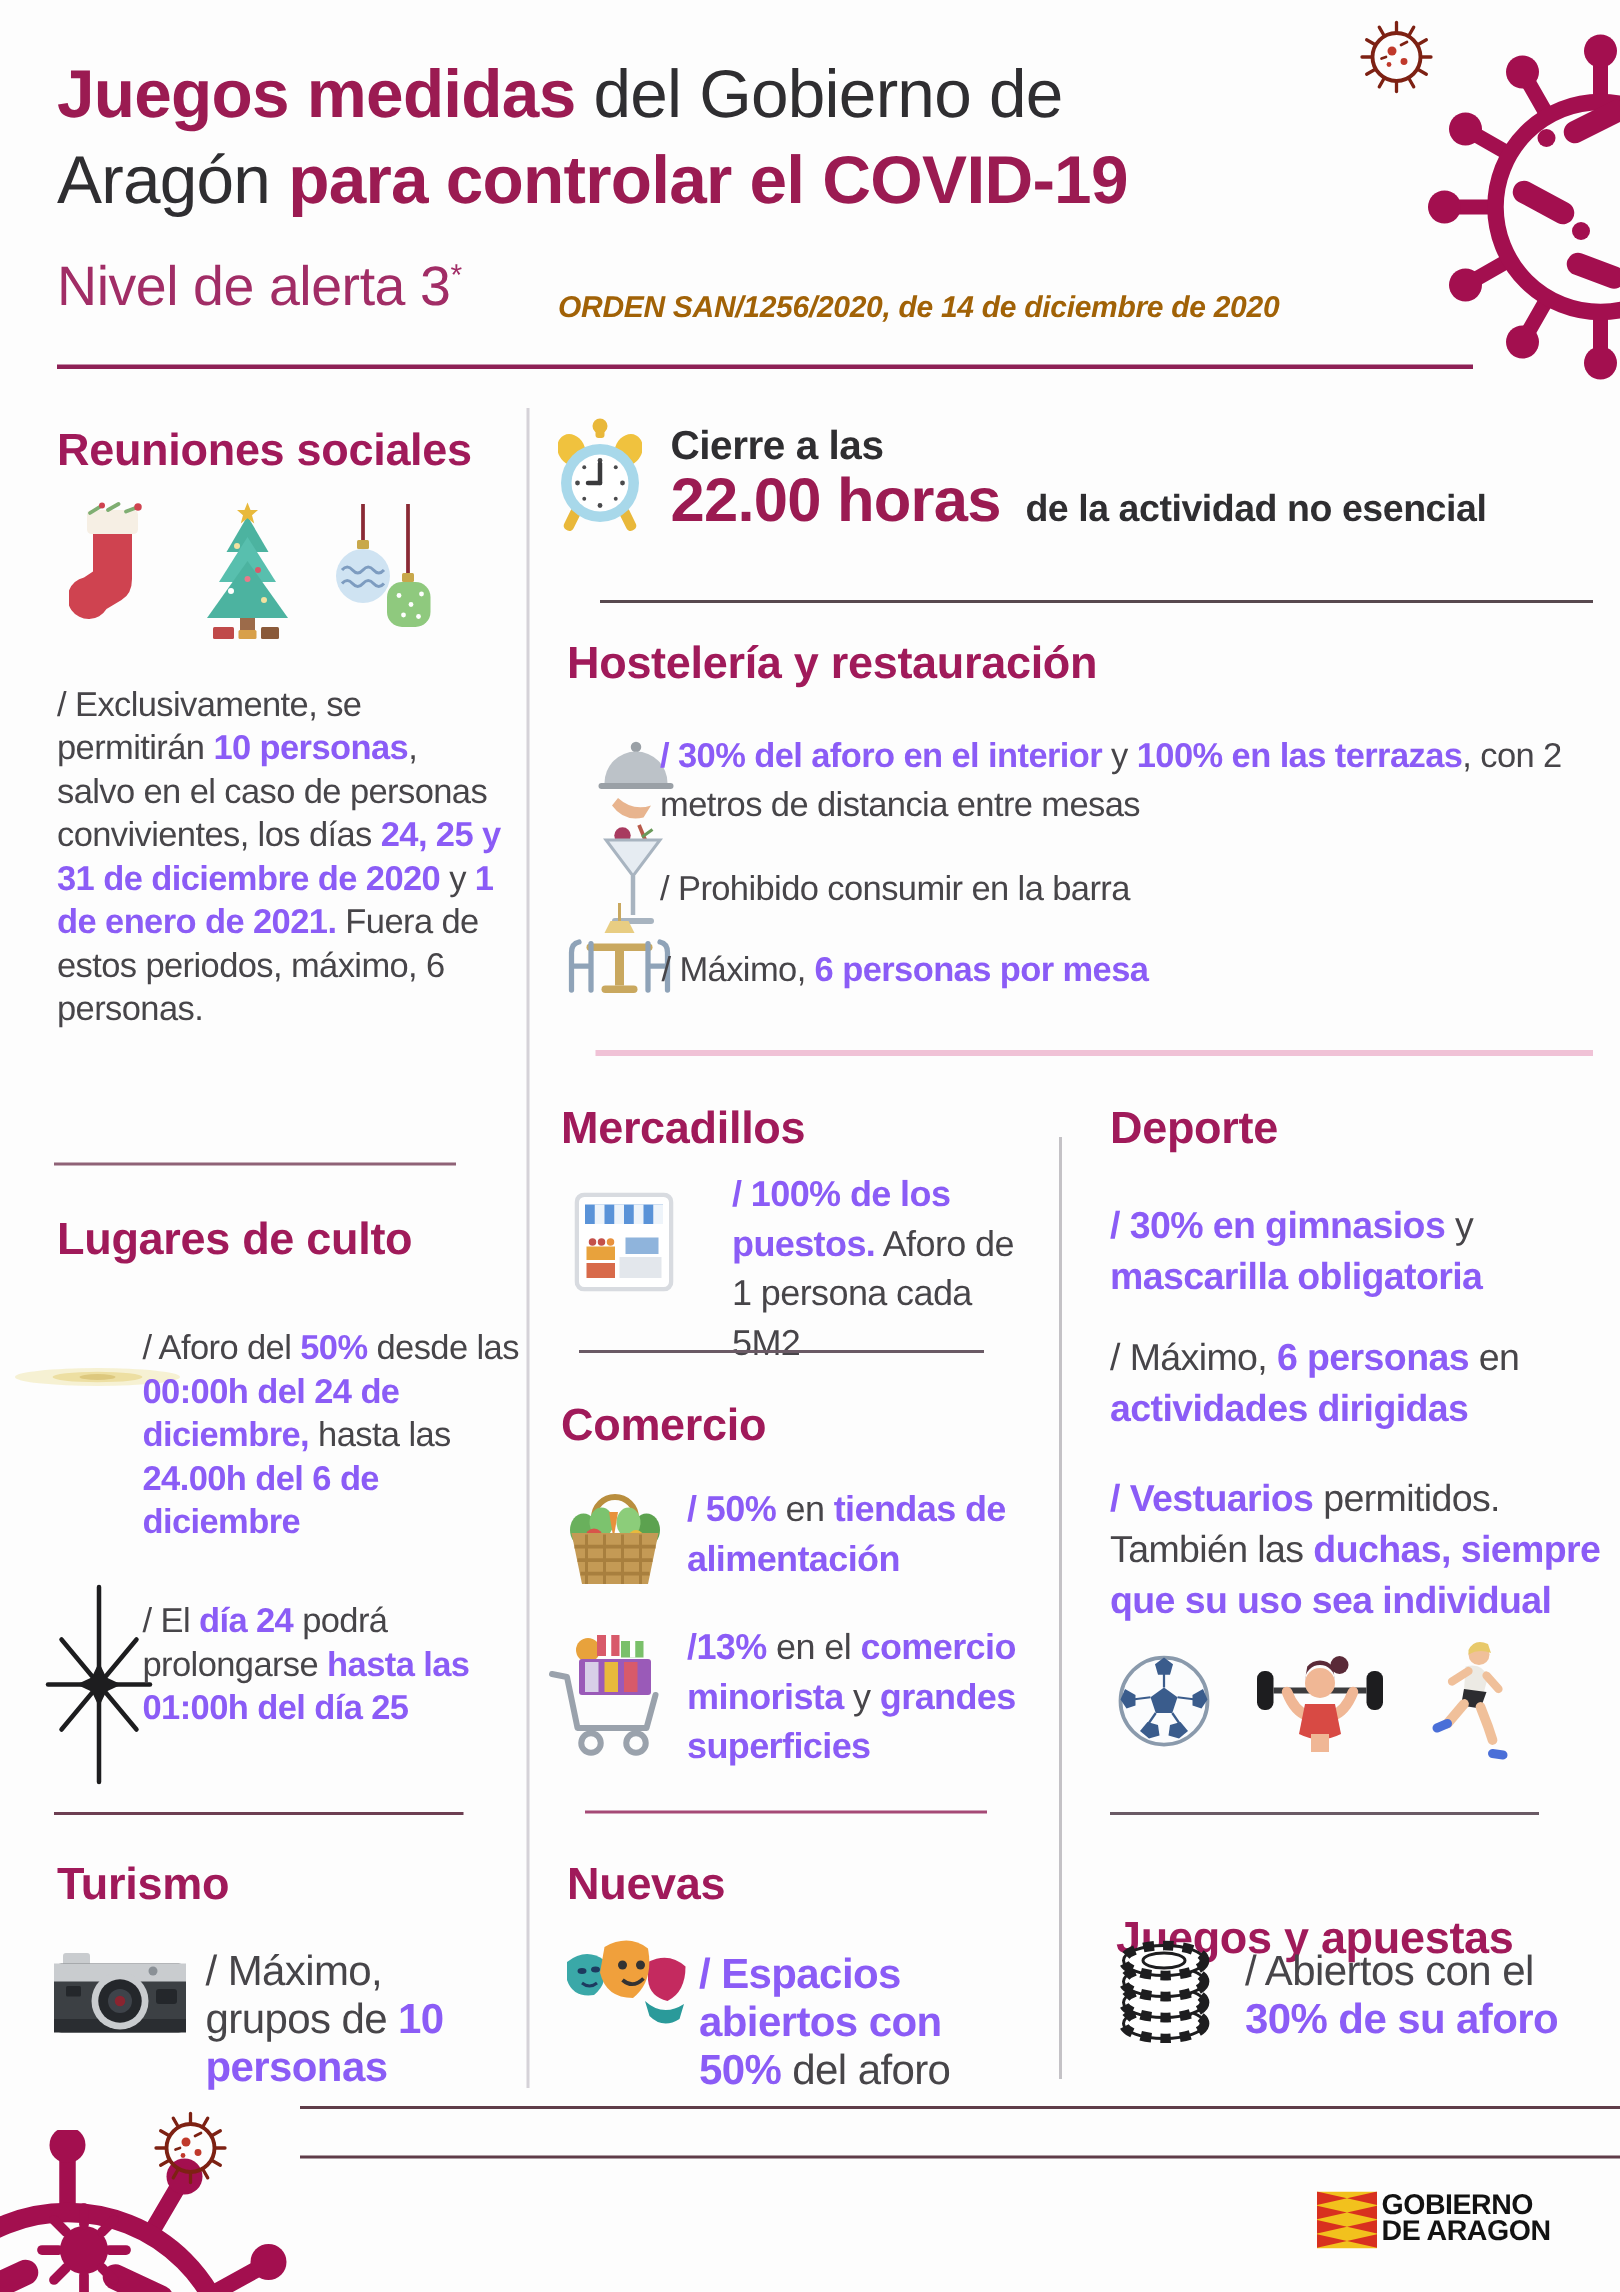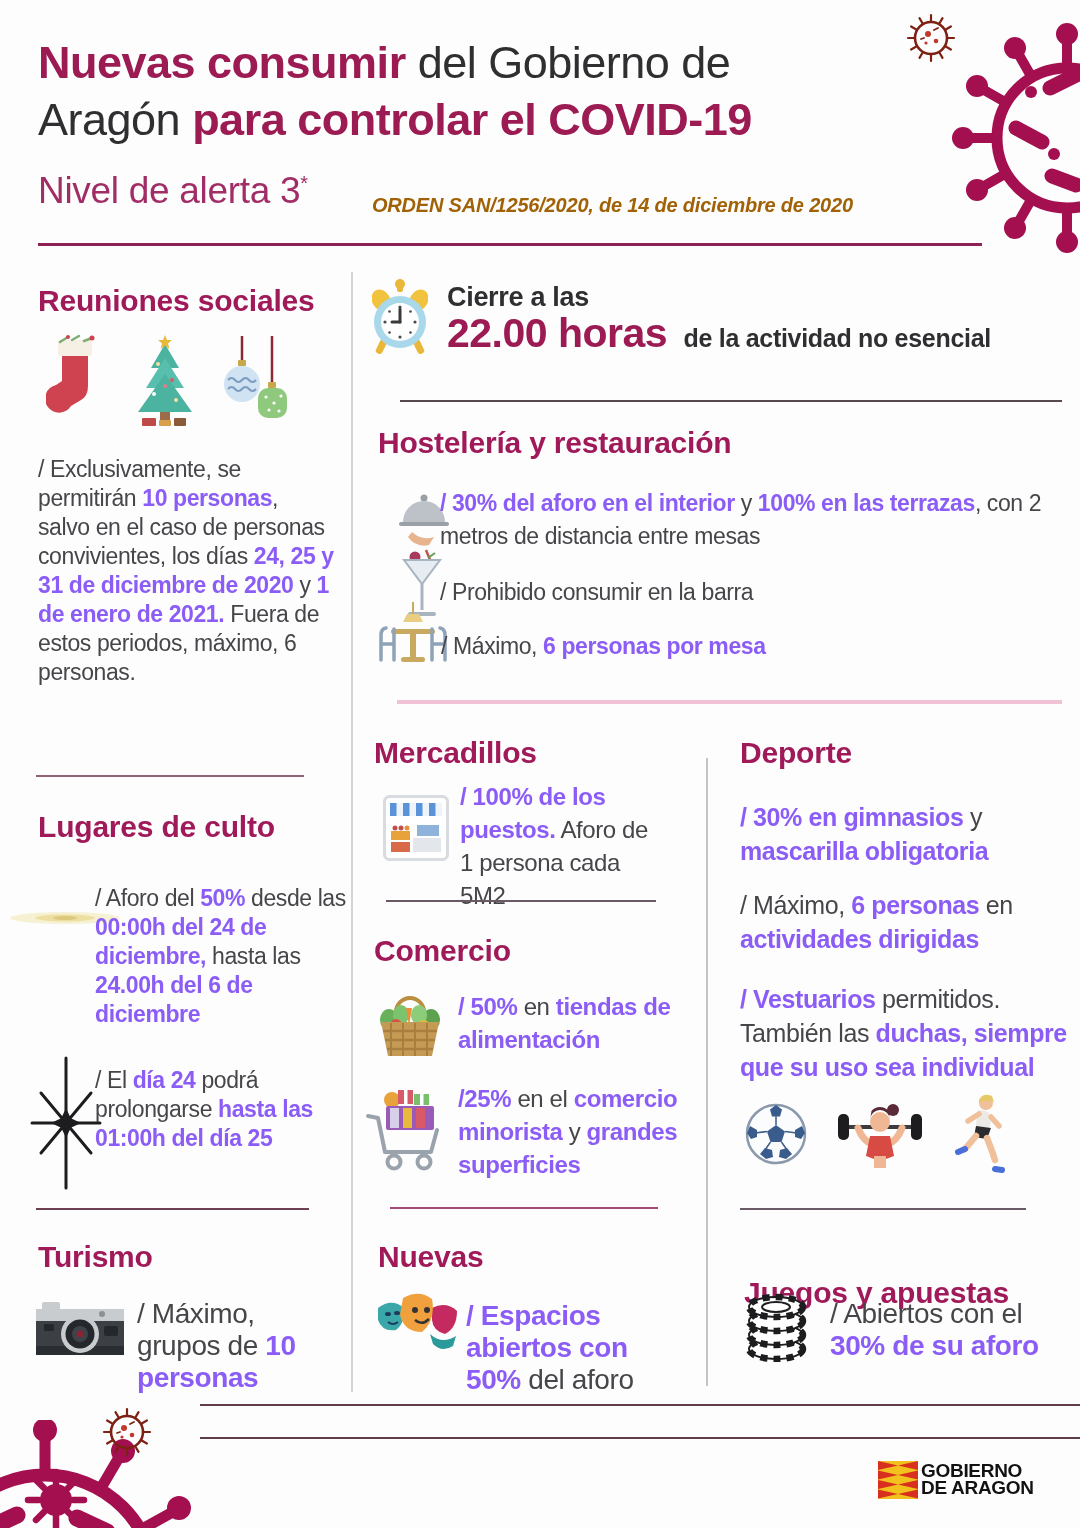--- a/index.html
+++ b/index.html
@@ -19,21 +19,21 @@
   .tb{font-weight:700;color:#9b1b52}
   .tr{font-weight:400;color:#2f2e31}
   .icon{position:absolute;display:block;line-height:0}
 </style>
 </head>
 <body>
 
 <div class="page">
 
   <div class="abs" style="left:38px;top:34px;width:870px;font-size:45px;line-height:57px;letter-spacing:-.5px">
-    <div><span class="tb">Nuevas consumir</span><span class="tr"> del Gobierno de</span></div>
+    <div><span class="tb">Juegos medidas</span><span class="tr"> del Gobierno de</span></div>
     <div><span class="tr">Aragón </span><span class="tb">para controlar el COVID-19</span></div>
   </div>
 
   <div class="abs" style="left:38px;top:170px;font-size:37px;color:#a12d66;letter-spacing:-.3px">
     <span>Nivel de alerta 3</span><sup style="font-size:20px">*</sup>
   </div>
   <div class="abs" style="left:372px;top:194px;font-size:20px;font-style:italic;font-weight:700;color:#a16207;letter-spacing:-.2px">ORDEN SAN/1256/2020, de 14 de diciembre de 2020</div>
 
   <div class="rule" style="left:38px;top:243px;width:944px;height:3px;background:#8e2156"></div>
 
@@ -296,21 +296,21 @@
         <rect x="52.5" y="8" width="6.5" height="13" fill="#eef4fa"></rect>
       <rect x="34" y="30" width="22" height="11" fill="#8fb4dc"></rect>
       <rect x="30" y="43" width="28" height="14" fill="#e3e7ec"></rect>
       <rect x="8" y="36" width="19" height="9" fill="#e8a23c"></rect>
       <rect x="8" y="47" width="19" height="10" fill="#d86a4a"></rect>
       <circle cx="12" cy="33" r="2.5" fill="#c4504a"></circle>
         <circle cx="18" cy="33" r="2.5" fill="#c4504a"></circle>
         <circle cx="24" cy="33" r="2.5" fill="#e8913c"></circle>
     </svg>
   </span>
-  <div class="txt fm" style="left:460px;top:780px;width:206px"><span class="b">/ 100% de los puestos.</span><span> Aforo de 1 persona cada 5M2</span></div>
+  <div class="txt fm" style="left:488px;top:780px;width:206px"><span class="b">/ 100% de los puestos.</span><span> Aforo de 1 persona cada 5M2</span></div>
 
   <div class="rule" style="left:386px;top:900px;width:270px;height:2px;background:#6a5a65"></div>
 
   <div class="sec-h" style="left:374px;top:934px">Comercio</div>
   <span class="icon" style="left:374px;top:992px">
     <svg width="72" height="66" viewBox="0 0 72 66">
       <path d="M22,20 a14,14 0 0,1 28,0" fill="none" stroke="#b98e3e" stroke-width="4"></path>
       <ellipse cx="15" cy="28" rx="9" ry="11" fill="#69b05c"></ellipse>
       <ellipse cx="57" cy="28" rx="9" ry="11" fill="#5ca24f"></ellipse>
       <ellipse cx="27" cy="23" rx="8" ry="10" fill="#7cc36e"></ellipse>
@@ -334,21 +334,21 @@
         <rect x="58" y="8" width="3.5" height="11" fill="#fff"></rect>
       <rect x="24" y="20" width="48" height="24" rx="2" fill="#9a5ab8"></rect>
       <rect x="28" y="22" width="9" height="20" fill="#d8cfe8"></rect>
         <rect x="41" y="22" width="9" height="20" fill="#e8b93c"></rect>
         <rect x="54" y="22" width="9" height="20" fill="#d85a6a"></rect>
       <path d="M6,30 l10,2 7,34 h46 l6,-22" fill="none" stroke="#9aa2ac" stroke-width="4" stroke-linecap="round" stroke-linejoin="round"></path>
       <circle cx="32" cy="76" r="6.5" fill="#fdfdfd" stroke="#9aa2ac" stroke-width="4"></circle>
       <circle cx="62" cy="76" r="6.5" fill="#fdfdfd" stroke="#9aa2ac" stroke-width="4"></circle>
     </svg>
   </span>
-  <div class="txt fm" style="left:458px;top:1082px;width:236px"><span class="b">/25%</span><span> en el </span><span class="b">comercio minorista</span><span> y </span><span class="b">grandes superficies</span></div>
+  <div class="txt fm" style="left:458px;top:1082px;width:236px"><span class="b">/13%</span><span> en el </span><span class="b">comercio minorista</span><span> y </span><span class="b">grandes superficies</span></div>
 
   <div class="rule" style="left:390px;top:1207px;width:268px;height:2px;background:#a54a76"></div>
 
   <div class="sec-h" style="left:378px;top:1240px">Nuevas</div>
   <span class="icon" style="left:376px;top:1292px">
     <svg width="84" height="62" viewBox="0 0 84 62">
       <path d="M2,16 q13,-10 25,-1 q3,15 -7,23 q-14,2 -18,-10 z" fill="#3aa8a8"></path>
       <ellipse cx="12" cy="22" rx="3" ry="2" fill="#1d3a5f"></ellipse>
         <ellipse cx="21" cy="21" rx="3" ry="2" fill="#1d3a5f"></ellipse>
       <path d="M12,30 q5,4 10,0" stroke="#1d3a5f" stroke-width="2" fill="none"></path>

